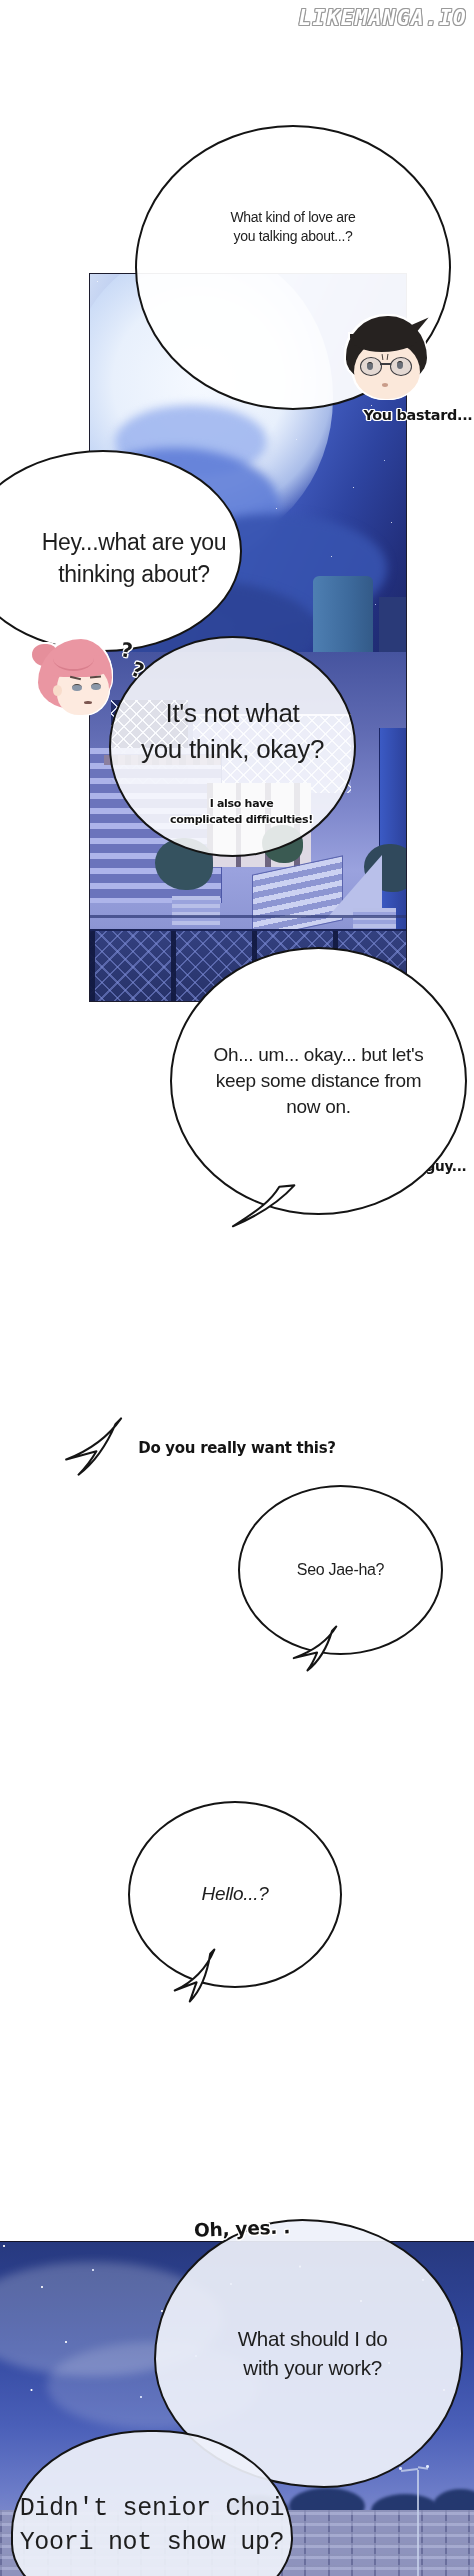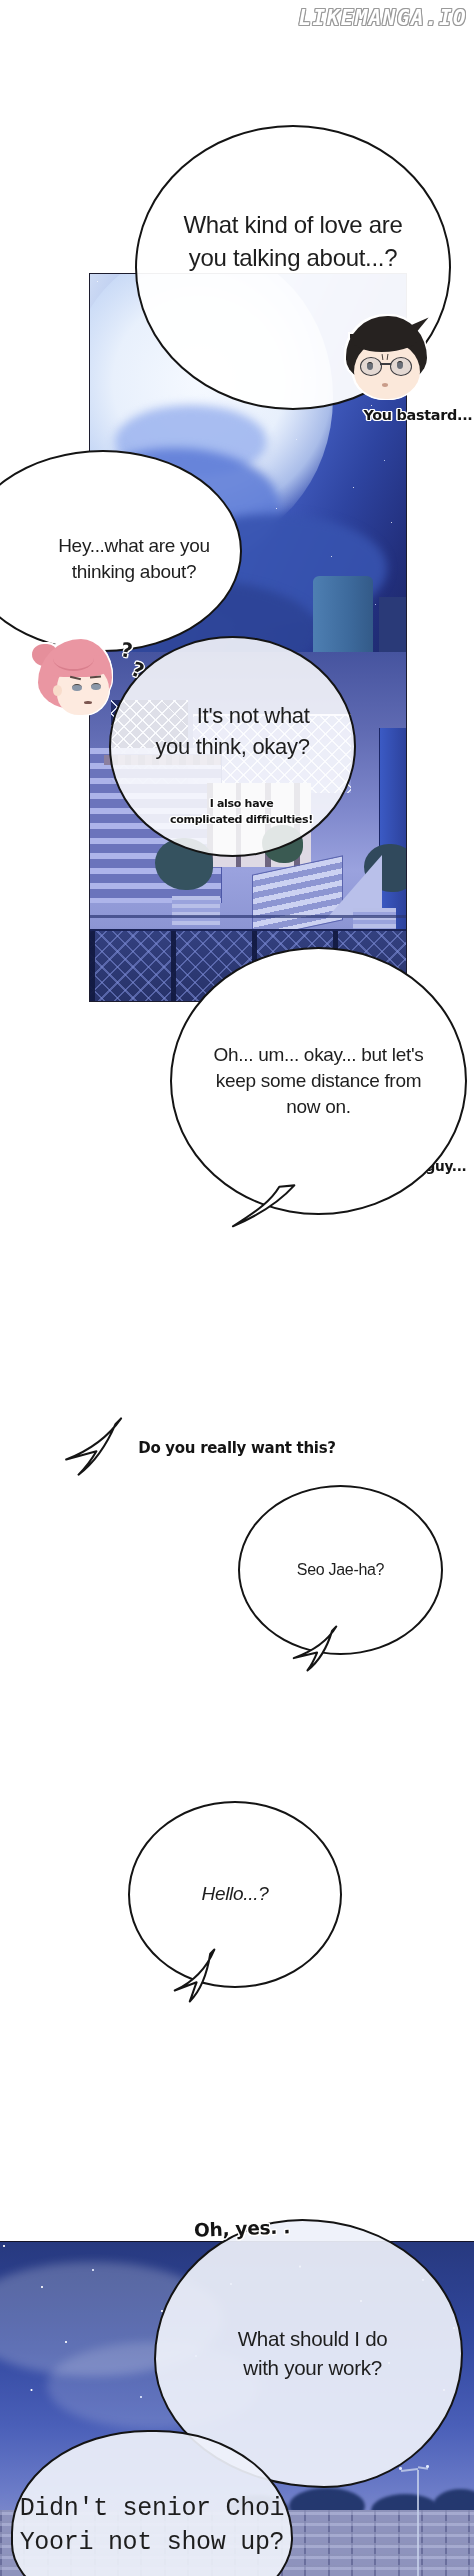--- a/index.html
+++ b/index.html
@@ -19,25 +19,25 @@
              text-shadow:1px 0 #9a9a9a,-1px 0 #9a9a9a,0 1px #9a9a9a,0 -1px #9a9a9a,
              1px 1px #9a9a9a,-1px 1px #9a9a9a,1px -1px #9a9a9a,-1px -1px #9a9a9a;}
 
   
   .bubble{position:absolute;background:#fff;border:2.1px solid #141414;border-radius:50%;
           display:flex;align-items:center;justify-content:center;z-index:3;box-sizing:border-box;}
   .tail{position:absolute;z-index:4;}
 
   .b1{left:135px;top:125px;width:316px;height:285px;background:rgba(255,255,255,0.94);
       align-items:flex-start;}
-  .b1 .bubbletext{margin-top:81px;font-size:24px;}
+  .b1 .bubbletext{margin-top:81px;font-size:14px;}
   .b2{left:-36px;top:450px;width:278px;height:202px;}
-  .b2 .bubbletext{font-size:19px;transform:translate(15px,8.2px);margin-left:32px;}
+  .b2 .bubbletext{font-size:23px;transform:translate(15px,8.2px);margin-left:32px;}
   .b3{left:109px;top:636px;width:247px;height:221px;background:rgba(255,255,255,0.85);}
-  .b3 .bubbletext{font-size:22px;transform:translateY(-15px);text-align:right;}
+  .b3 .bubbletext{font-size:26px;transform:translateY(-15px);}
   .b4{left:170px;top:947px;width:297px;height:268px;}
   .b4 .bubbletext{font-size:19px;}
   .b5{left:15px;top:1241px;width:276px;height:221px;}
   .b5 .bubbletext{font-size:19px;transform:translateY(5.5px);}
   .b6{left:238px;top:1485px;width:205px;height:170px;}
   .b6 .bubbletext{font-size:16px;}
   .b7{left:128px;top:1801px;width:214px;height:187px;}
   .b7 .bubbletext{font-size:19px;font-style:italic;}
   .b8{left:154px;top:2219px;width:309px;height:269px;background:rgba(238,241,250,0.92);
       border-width:2.4px;border-radius:48% 52% 45% 55% / 52% 50% 50% 48%;}

